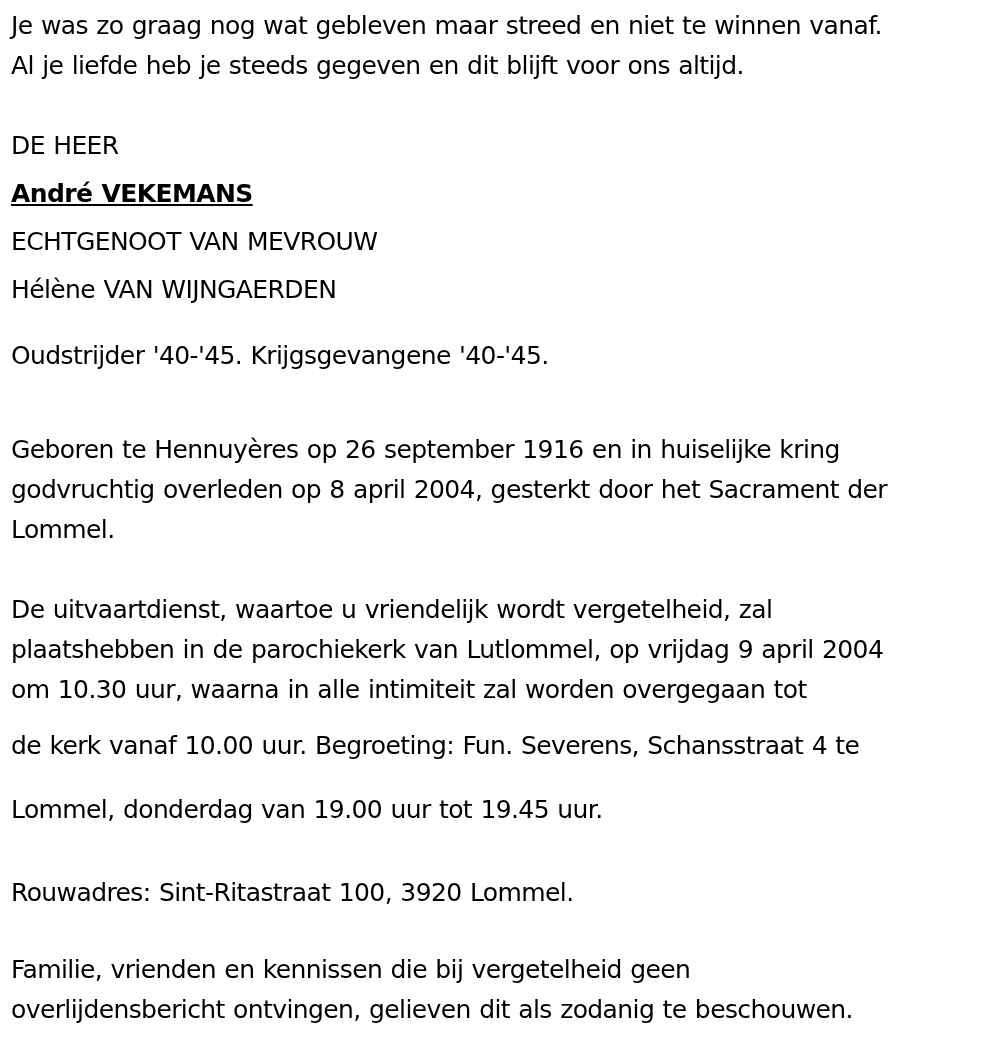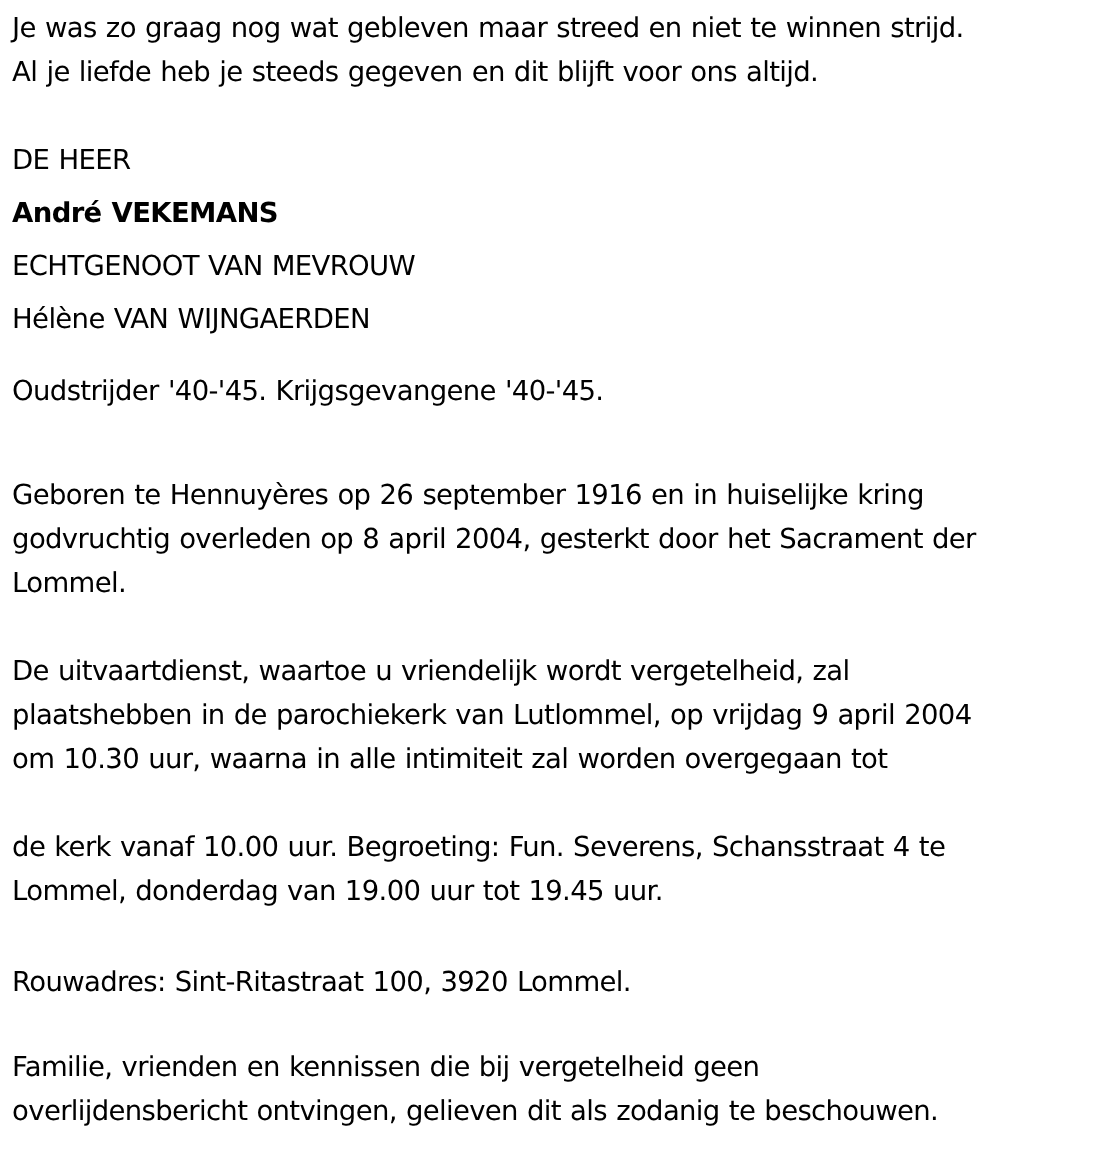--- a/index.html
+++ b/index.html
@@ -21,45 +21,45 @@
     }
     .line {
       position: absolute;
       left: 11px;
       white-space: nowrap;
       font-size: 25px;
       line-height: 30px;
       letter-spacing: -0.6px;
       word-spacing: 1px;
     }
-    .bold { font-weight: bold; }
+    .bold { font-weight: bold; text-decoration: underline; }
   </style>
 </head>
 <body>
 
 <div class="page">
 
-  <div class="line" style="top:11px">Je was zo graag nog wat gebleven maar streed en niet te winnen strijd.</div>
+  <div class="line" style="top:11px">Je was zo graag nog wat gebleven maar streed en niet te winnen vanaf.</div>
   <div class="line" style="top:51px">Al je liefde heb je steeds gegeven en dit blijft voor ons altijd.</div>
 
   <div class="line" style="top:131px">DE HEER</div>
   <div class="line bold" style="top:179px">André VEKEMANS</div>
   <div class="line" style="top:275px">Hélène VAN WIJNGAERDEN</div>
   <div class="line" style="top:227px">ECHTGENOOT VAN MEVROUW</div>
 
   <div class="line" style="top:341px">Oudstrijder '40-'45. Krijgsgevangene '40-'45.</div>
 
   <div class="line" style="top:435px">Geboren te Hennuyères op 26 september 1916 en in huiselijke kring</div>
   <div class="line" style="top:475px">godvruchtig overleden op 8 april 2004, gesterkt door het Sacrament der</div>
   <div class="line" style="top:515px">Lommel.</div>
 
   <div class="line" style="top:595px">De uitvaartdienst, waartoe u vriendelijk wordt vergetelheid, zal</div>
   <div class="line" style="top:635px">plaatshebben in de parochiekerk van Lutlommel, op vrijdag 9 april 2004</div>
   <div class="line" style="top:675px">om 10.30 uur, waarna in alle intimiteit zal worden overgegaan tot</div>
-  <div class="line" style="top:755px">de kerk vanaf 10.00 uur. Begroeting: Fun. Severens, Schansstraat 4 te</div>
+  <div class="line" style="top:731px">de kerk vanaf 10.00 uur. Begroeting: Fun. Severens, Schansstraat 4 te</div>
   <div class="line" style="top:795px">Lommel, donderdag van 19.00 uur tot 19.45 uur.</div>
 
   <div class="line" style="top:878px">Rouwadres: Sint-Ritastraat 100, 3920 Lommel.</div>
 
   <div class="line" style="top:955px">Familie, vrienden en kennissen die bij vergetelheid geen</div>
   <div class="line" style="top:995px">overlijdensbericht ontvingen, gelieven dit als zodanig te beschouwen.</div>
 
 </div>
 
 </body></html>

